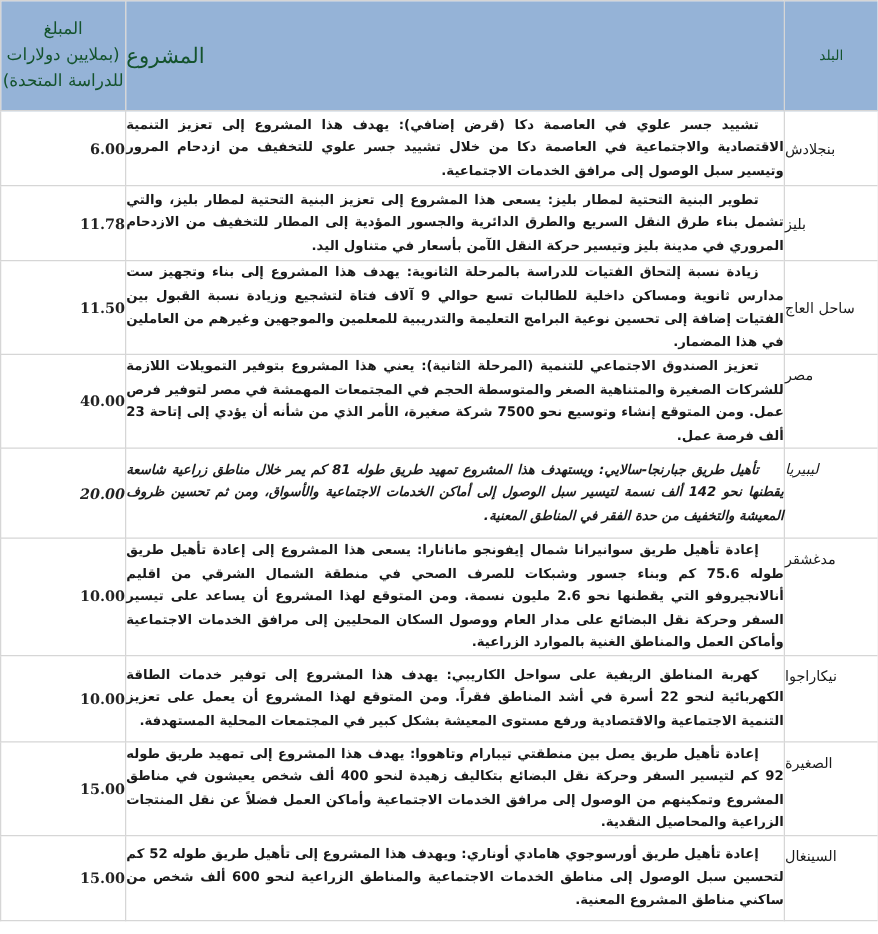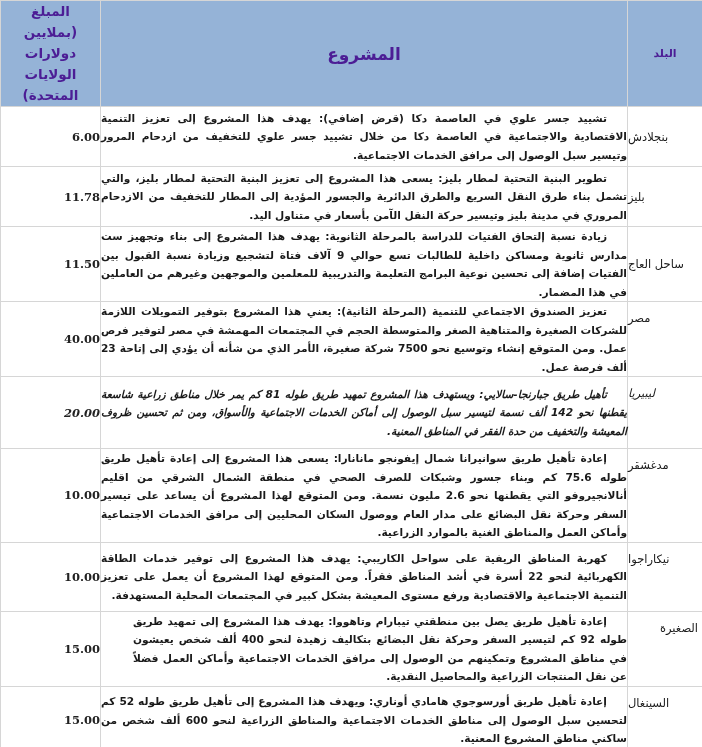--- a/index.html
+++ b/index.html
@@ -15,26 +15,26 @@
   table.proj td, table.proj th {
     border: 1px solid #d6d6d6;
     vertical-align: middle;
     padding: 0;
   }
   col.c-country { width: 75px; }
   col.c-project { width: 527px; }
   col.c-amount  { width: 100px; }
   thead th {
     background: #95b3d7;
-    font-weight: bold;
-    color: #4c1d95;
+    font-weight: normal;
+    color: #14532d;
     height: 87px;
   }
   th.h-country { font-size: 11px; text-align: center; padding-right: 12px; vertical-align: top; padding-top: 14px; }
-  th.h-project { font-size: 17px; text-align: center; vertical-align: top; padding-top: 14px; }
+  th.h-project { font-size: 17px; text-align: left; vertical-align: top; padding-top: 14px; }
   th.h-amount  { font-size: 13.5px; line-height: 21px; text-align: center; vertical-align: top; padding-top: 8px; letter-spacing: -0.3px; }
   td.country {
     font-size: 11.5px;
     text-align: left;
     padding-right: 8px;
   }
   td.country.top { vertical-align: top; padding-top: 9px; }
   td.project {
     font-size: 10.6px;
     line-height: 18.5px;
@@ -55,40 +55,40 @@
     color: #222;
     margin-left: 24px;
   }
   tr.r0 td { height: 59px; }
   tr.r1 td { height: 59px; }
   tr.r2 td { height: 67px; }
   tr.r3 td { height: 65px; }
   tr.r4 td { height: 62px; font-style: italic; }
   tr.r5 td { height: 78px; }
   tr.r6 td { height: 59px; }
-  tr.r7 td { height: 61px; padding-left: 32px; }
+  tr.r7 td { height: 61px; }
   tr.r8 td { height: 58px; }
 </style>
 </head>
 <body>
 
 <table class="proj">
   <colgroup>
     <col class="c-country">
     <col class="c-project">
     <col class="c-amount">
   </colgroup>
   <thead>
     <tr>
       <th class="h-country">البلد</th>
       <th class="h-project">المشروع</th>
       <th class="h-amount">
         <div>المبلغ</div>
         <div>(بملايين دولارات</div>
-        <div>الولايات المتحدة)</div>
+        <div>للدراسة المتحدة)</div>
       </th>
     </tr>
   </thead>
   <tbody>
     <tr class="r0">
       <td class="country">بنجلادش</td>
       <td class="project"><span class="lead">تشييد جسر علوي في العاصمة دكا (قرض إضافي):</span> <span>يهدف هذا المشروع إلى تعزيز التنمية الاقتصادية والاجتماعية في العاصمة دكا من خلال تشييد جسر علوي للتخفيف من ازدحام المرور وتيسير سبل الوصول إلى مرافق الخدمات الاجتماعية.</span></td>
       <td class="amount">6.00</td>
     </tr>
     <tr class="r1">

